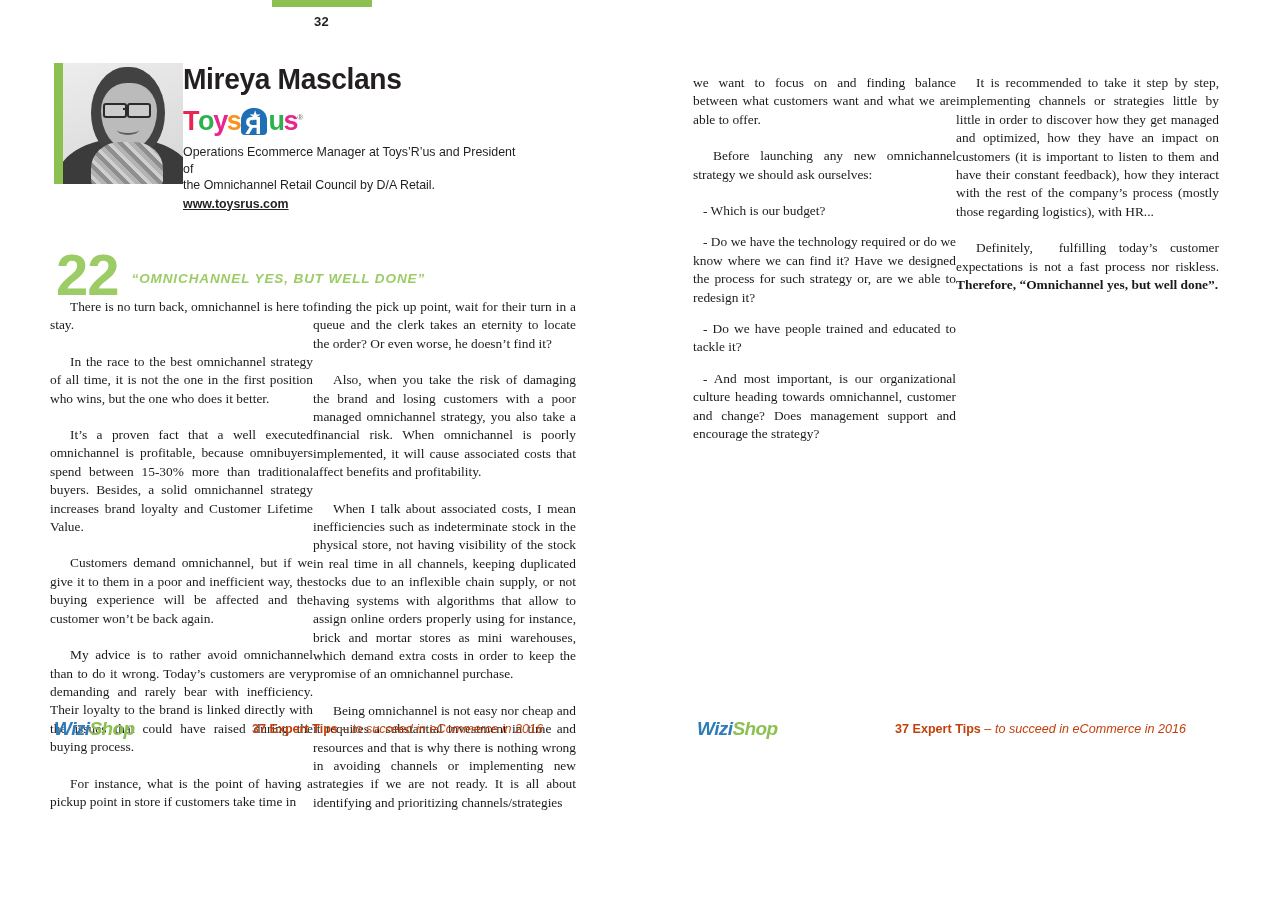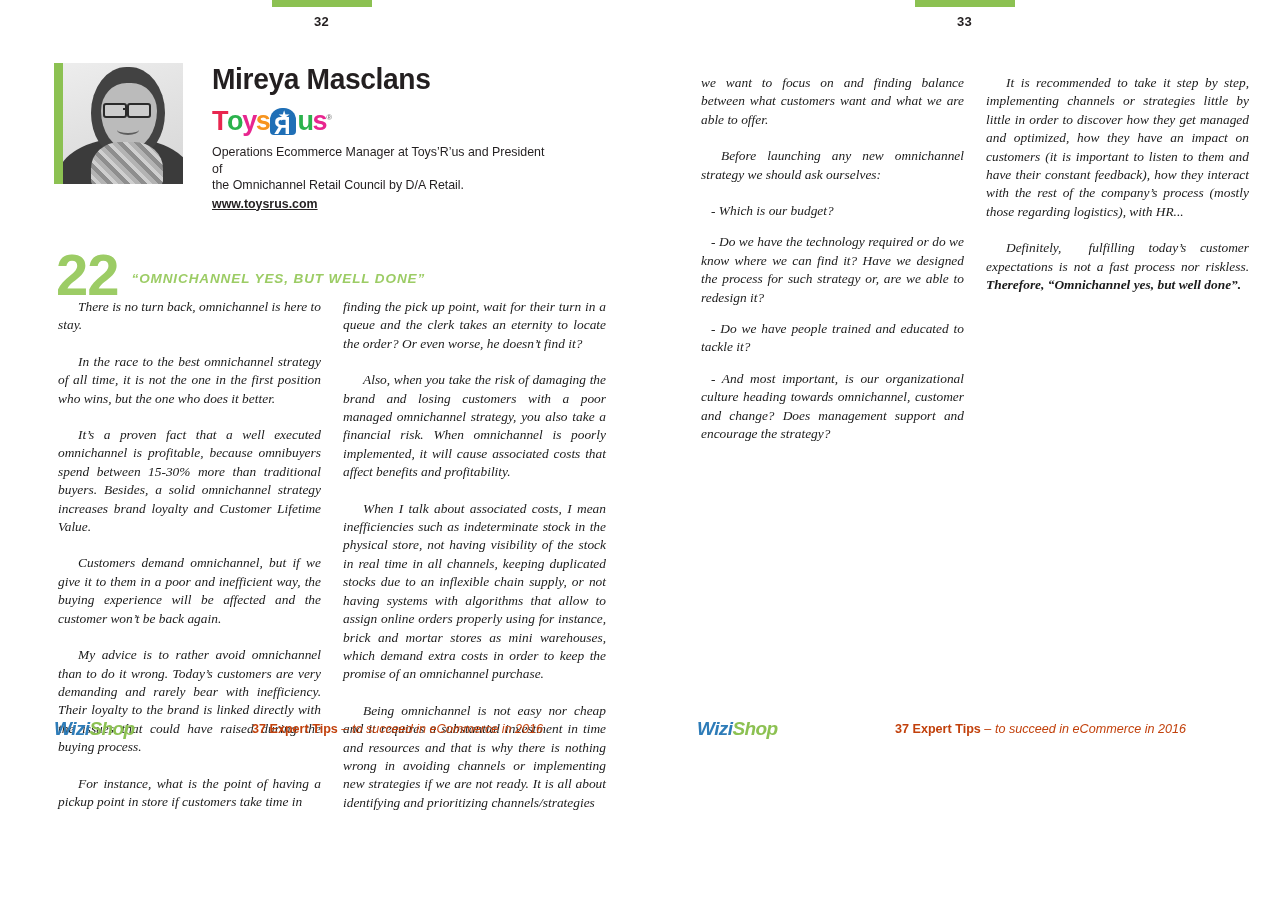--- a/index.html
+++ b/index.html
@@ -143,21 +143,20 @@
   }
   .portrait .smile {
     position: absolute;
     left: 54px; top: 62px;
     width: 22px; height: 8px;
     border-bottom: 2px solid #6b5a52;
     border-radius: 0 0 50% 50%;
   }
 
   .author-text {
-    margin-left: 29px;
     flex: 1 1 auto;
     padding-top: 0px;
   }
   .author-name {
     font-family: "Liberation Sans", sans-serif;
     font-weight: bold;
     font-size: 30px;
     line-height: 32px;
     letter-spacing: -0.4px;
     color: #231f20;
@@ -268,26 +267,24 @@
     position: relative;
     top: -12px;
     white-space: nowrap;
     text-align: right;
   }
 
   
   .columns {
     position: absolute;
     top: 298px;
-    left: 58px;
+    left: 50px;
     right: 54px;
     height: 520px;
     display: flex;
-    gap: 22px;
-    font-style: italic;
   }
   .columns.top {
     top: 74px;
     height: 740px;
   }
   .col {
     width: 263px;
     flex: 0 0 263px;
   }
   .col p {
@@ -406,24 +403,20 @@
     </div>
 
     <div class="footer">
       <div class="wizishop"><span class="wz-blue">Wizi</span><span class="wz-green">Shop</span></div>
       <div class="footer-tagline"><span class="ft-bold">37 Expert Tips</span><span> – </span><span class="ft-ital">to succeed in eCommerce in 2016</span></div>
     </div>
   </div>
 
   <div class="page">
 
-    <div class="folio-wrap">
-      <div class="green-tab"></div>
-      <div class="folio-num">33</div>
-    </div>
 
     <div class="columns top">
       <div class="col">
         <p class="noindent">we want to focus on and finding balance between what customers want and what we are able to offer.</p>
         <p>Before launching any new omnichannel strategy we should ask ourselves:</p>
         <p class="qfirst">- Which is our budget?</p>
         <p class="q">- Do we have the technology required or do we know where we can find it? Have we designed the process for such strategy or, are we able to redesign it?</p>
         <p class="q">- Do we have people trained and educated to tackle it?</p>
         <p class="q">- And most important, is our organizational culture heading towards omnichannel, customer and change? Does management support and encourage the strategy?</p>
       </div>

